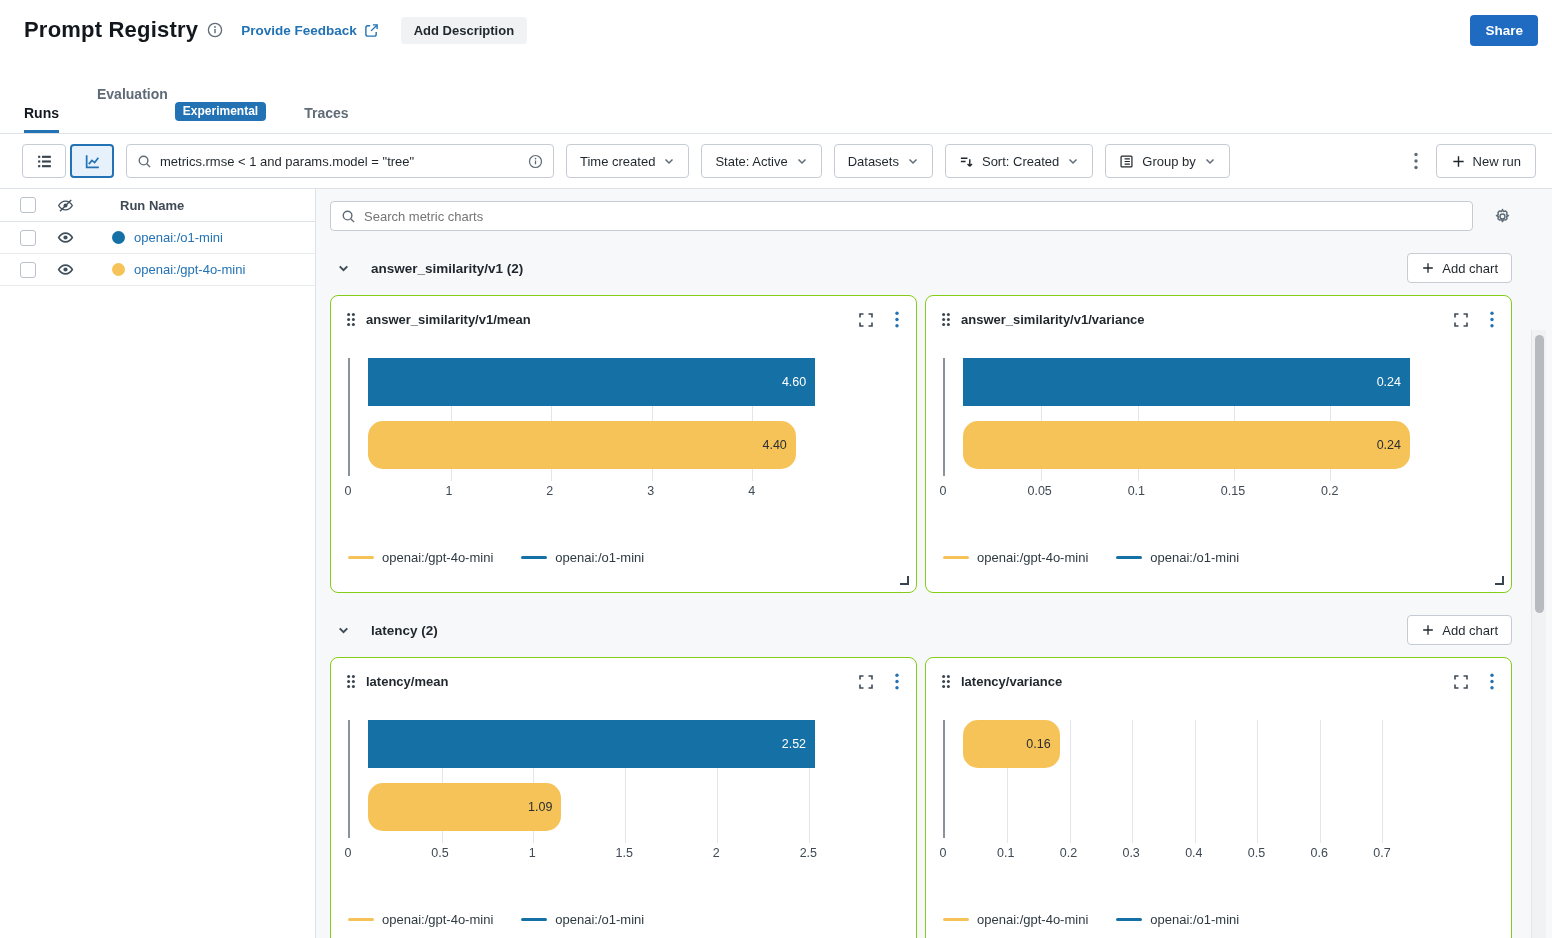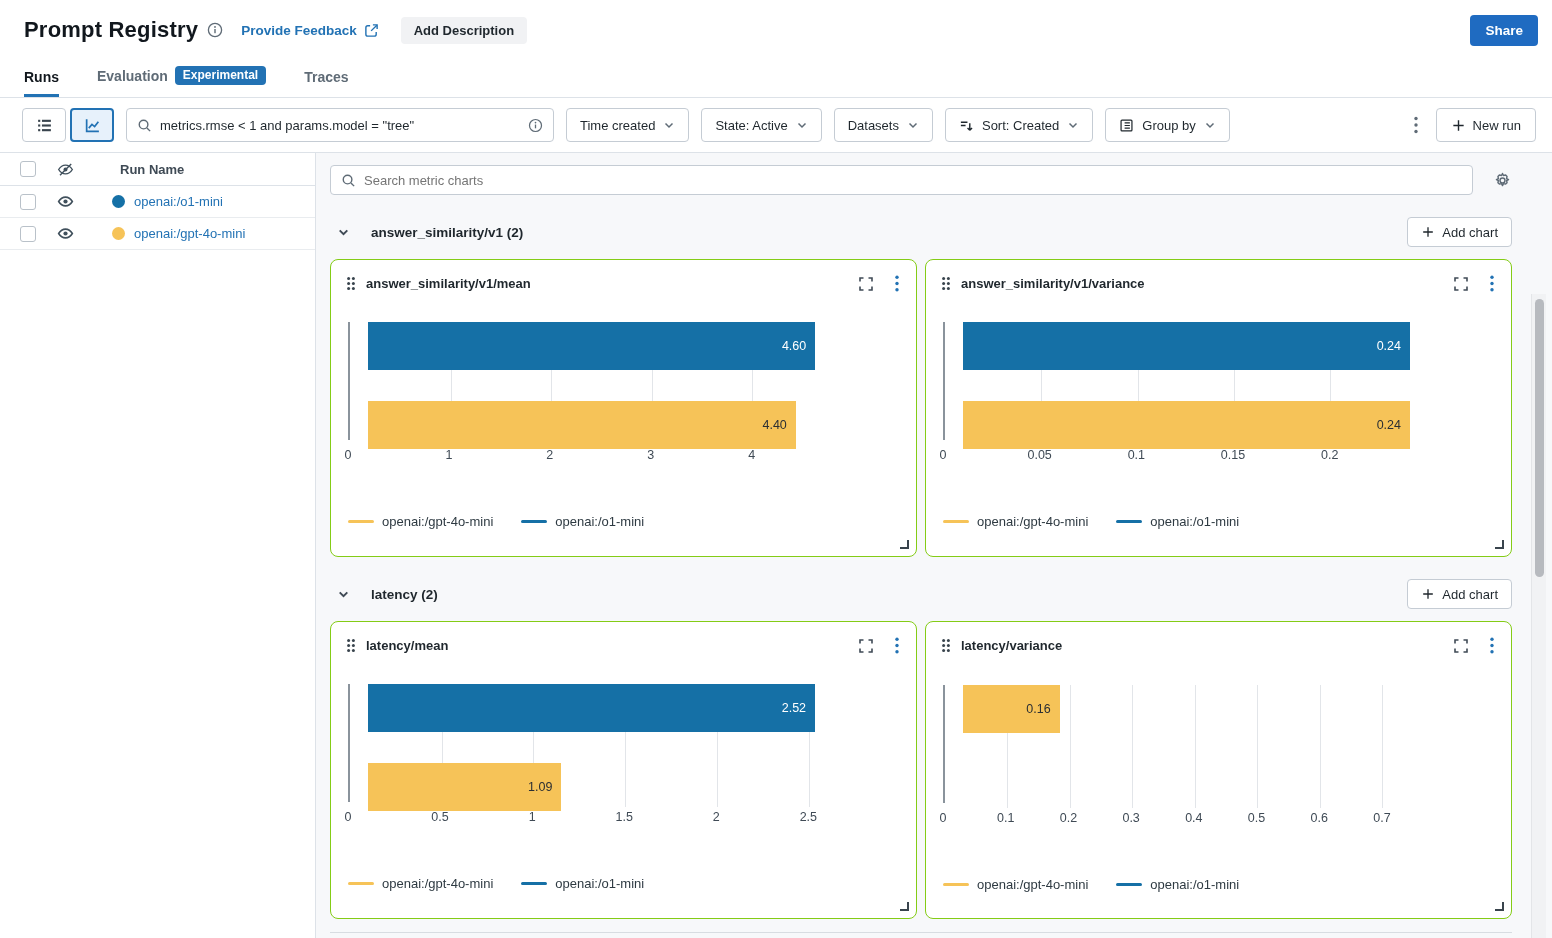--- a/index.html
+++ b/index.html
@@ -18,21 +18,21 @@
     font-family:inherit; cursor:pointer; }
   .btn-primary { margin-left:auto; background:#1f6bc1; color:#fff; border:none; border-radius:4px;
     padding:8px 15px; font-size:13.5px; font-weight:600; font-family:inherit; cursor:pointer; }
 
   
   .tabs { display:flex; align-items:flex-end; gap:38px; padding:0 24px; border-bottom:1px solid #dde2e8; }
   .tab { display:inline-flex; align-items:center; gap:7px; padding:6px 0 9px 0; font-size:14px;
     font-weight:600; color:#5f6b76; cursor:pointer; border-bottom:3px solid transparent; }
   .tab.active { color:#11171d; border-bottom-color:#2272b4; }
   .badge { background:#2272b4; color:#fff; font-size:12px; font-weight:600;
-    border-radius:4px; padding:2px 8px 3px; }
+    border-radius:4px; padding:2px 8px 3px;margin-top:36px; }
 
   
   .toolbar { display:flex; align-items:center; gap:12px; padding:10px 12px 10px 22px;
     border-bottom:1px solid #dde2e8; }
   .icon-btn { width:44px; height:34px; border:1px solid #c5ccd4; border-radius:4px; background:#fff;
     display:inline-flex; align-items:center; justify-content:center; color:#39444d; cursor:pointer; }
   .icon-btn.selected { background:#e7f1fb; border:2px solid #2272b4; color:#2272b4; }
   .view-switch { display:flex; gap:4px; }
   .search-box { display:flex; align-items:center; width:428px; height:34px; border:1px solid #c5ccd4;
     border-radius:4px; background:#fff; padding:16px 10px; gap:8px; color:#5f6b76; }
@@ -83,21 +83,21 @@
   .chart-title { margin-left:10px; font-size:13px; font-weight:700; color:#1f272d; }
   .chart-icons { margin-left:auto; display:flex; align-items:center; gap:21px; }
   .expand-btn { color:#3f4a55; cursor:pointer; }
   .chart-kebab { color:#2272b4; cursor:pointer; }
 
   .plot-wrap { margin:30px 22px 0 17px; }
   .plot { position:relative; height:118px; border-left:2px solid #8a939c;padding-left:18px; }
   .gridline { position:absolute; top:0; bottom:-5px; width:1px; background:#e2e5e9; }
   .bar { position:relative; display:flex; align-items:center; justify-content:flex-end;
     height:48px; }
-  .bar.first { margin-top:7px; } .bar.second { margin-top:31px; }
+  .bar.first { margin-top:7px; } .bar.second { margin-top:15px;border-radius:15px; }
   .bar-label { font-size:12.5px; padding-right:9px; }
   .ticks { position:relative; height:22px; margin-top:6px; font-size:12.5px; color:#3f4a55; }
   .tick { position:absolute; top:2px; transform:translateX(-50%); }
   .legend { display:flex; align-items:center; gap:28px; margin:46px 0 0 17px; }
   .legend-item { display:flex; align-items:center; cursor:pointer; }
   .legend-swatch { width:26px; height:3px; border-radius:2px; }
   .legend-label { margin-left:8px; font-size:13px; color:#2e3a42; }
   .resize-handle { position:absolute; right:7px; bottom:7px; width:9px; height:9px;
     border-right:2.5px solid #39444d; border-bottom:2.5px solid #39444d; cursor:nwse-resize; }
 

